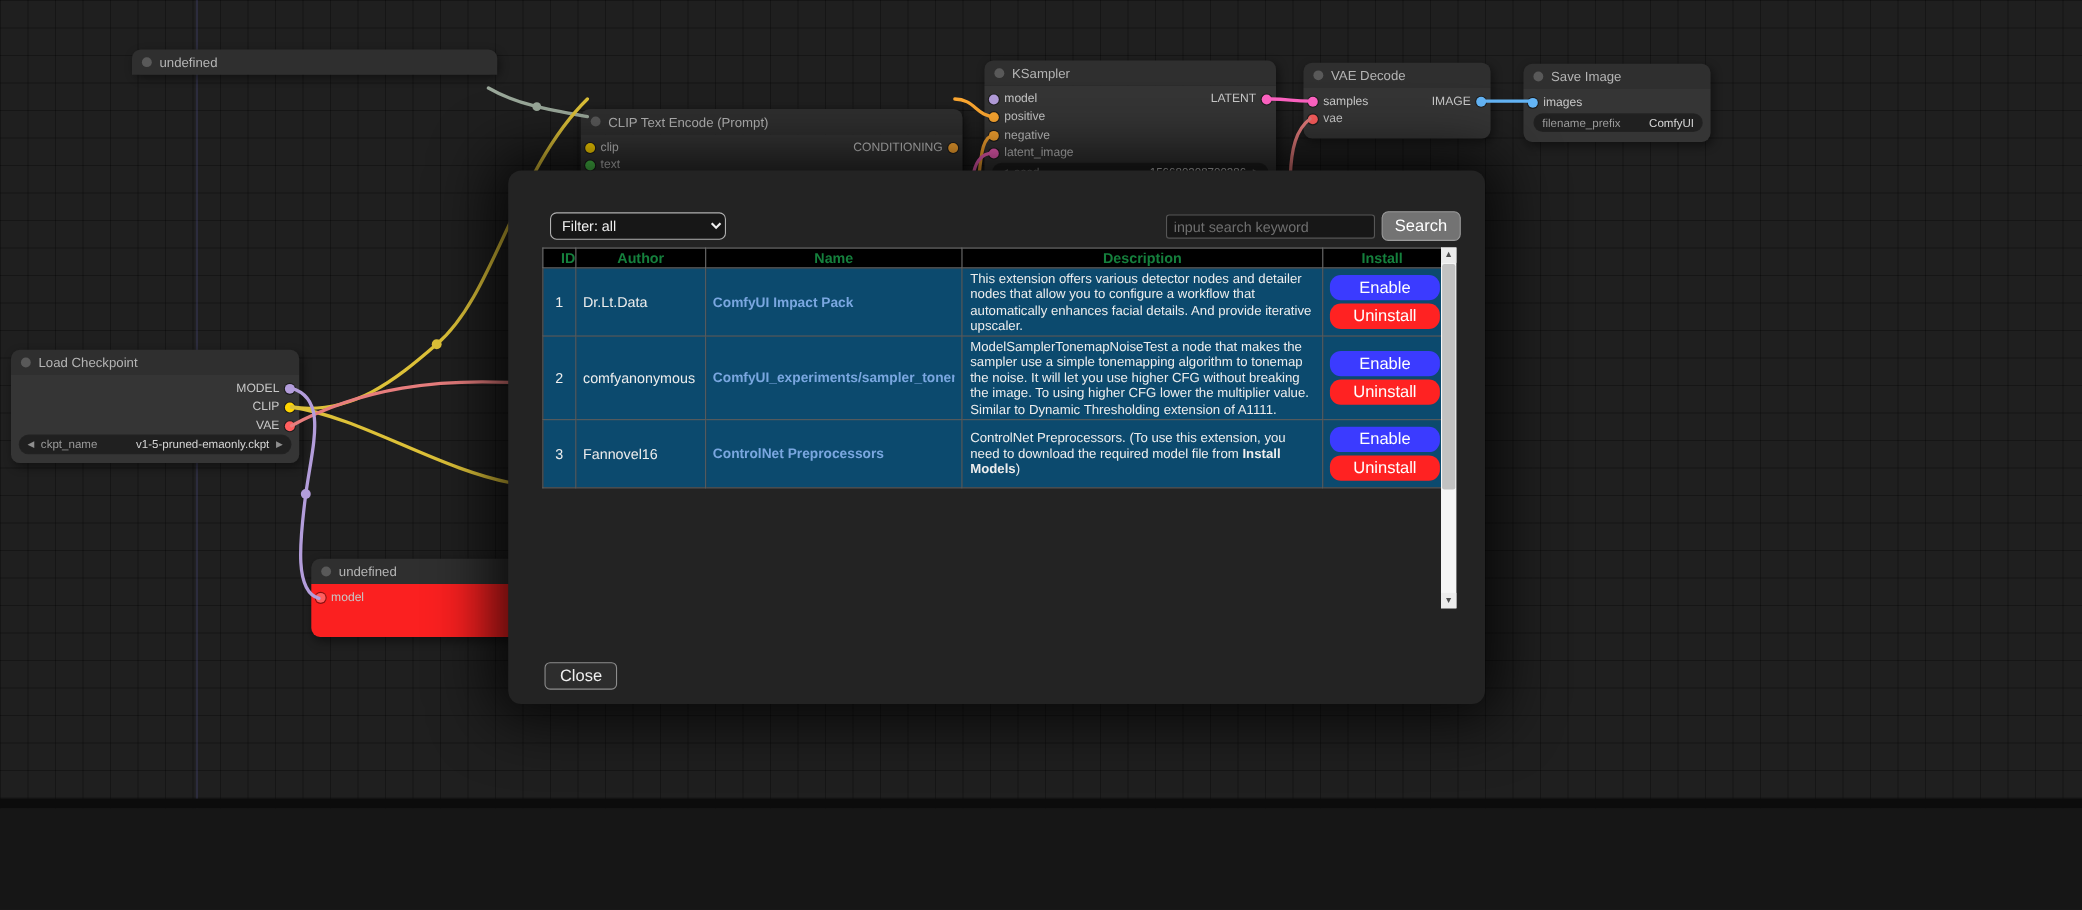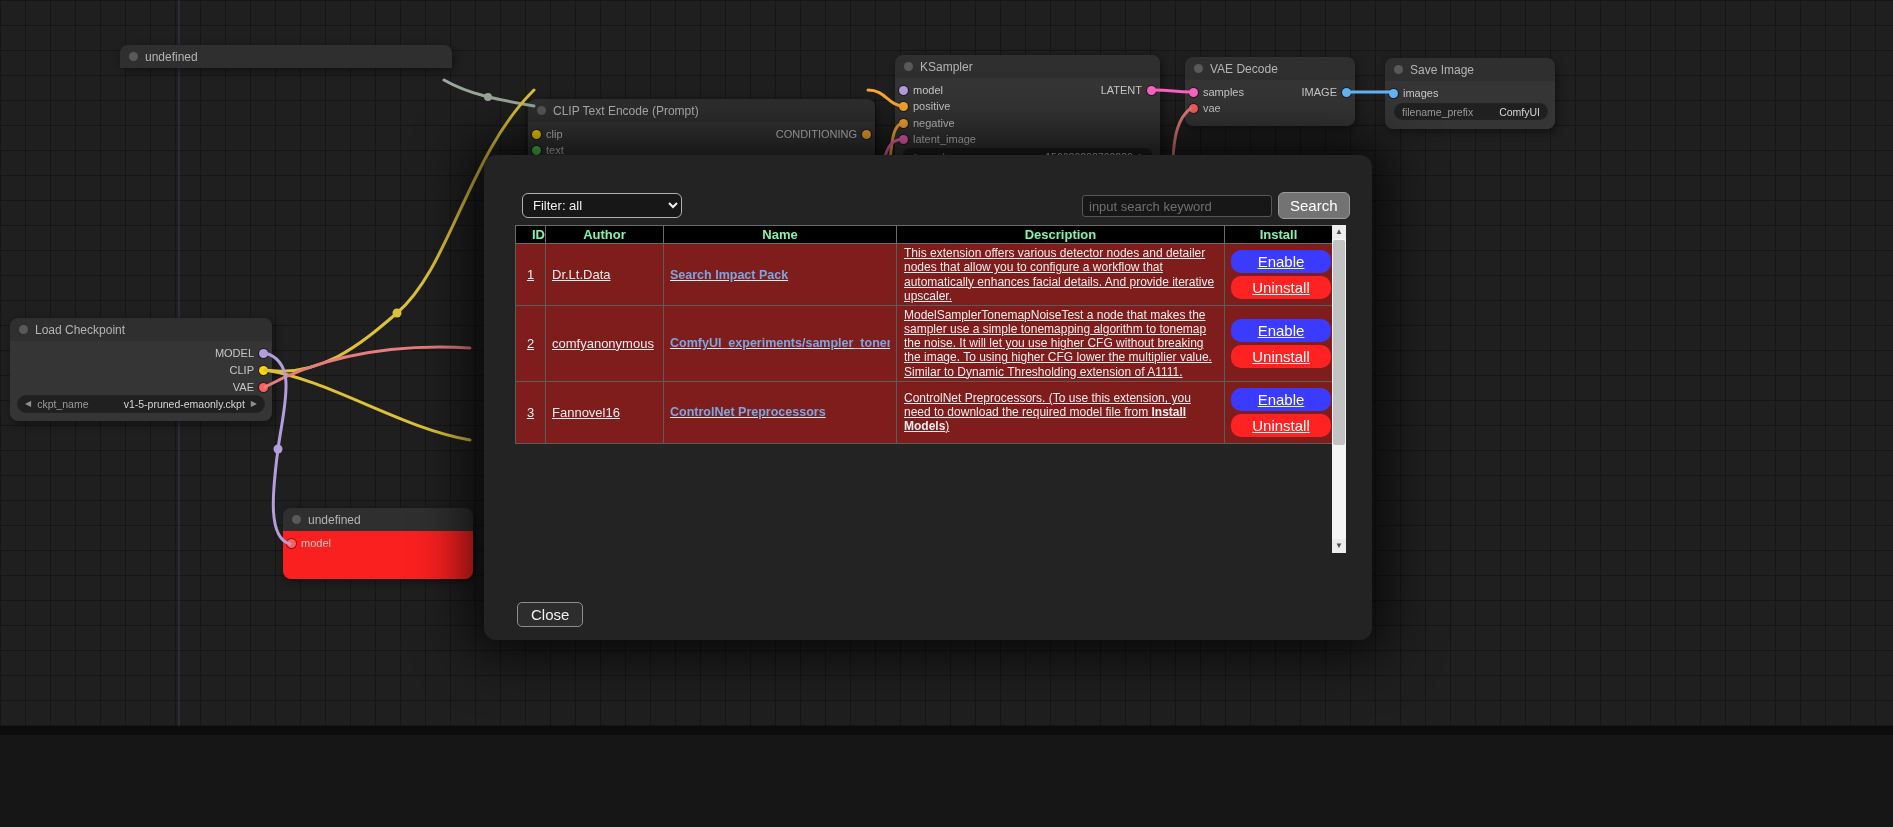--- a/index.html
+++ b/index.html
@@ -28,30 +28,30 @@
   .widget { position:absolute; height:15px; background:#202020; border-radius:8px; display:flex; align-items:center; gap:6px; font-size:10.5px; color:#9a9a9a; padding:0 7px; box-shadow:0 0 0 1px rgba(0,0,0,.35); overflow:hidden; white-space:nowrap; }
   .widget .wvalue { margin-left:auto; color:#d6d6d6; }
   .widget.plain { justify-content:space-between; }
   .warrow { color:#8f8f8f; font-size:8px; line-height:1; }
 
   
   .wires { position:absolute; left:0; top:0; z-index:3; pointer-events:none; }
   .wires path { fill:none; stroke-width:3; stroke-linecap:round; }
 
   
-  .modal { position:absolute; left:462px; top:155px; width:888px; height:485px; background:#232323; border-radius:12px; z-index:10; box-shadow:0 0 55px 14px rgba(0,0,0,.78);margin-left:22px; }
+  .modal { position:absolute; left:462px; top:155px; width:888px; height:485px; background:#232323; border-radius:12px; z-index:10; box-shadow:0 0 55px 14px rgba(0,0,0,.78); }
   .filter-select { position:absolute; left:38px; top:38px; width:160px; height:25px; background:#171717; color:#f0f0f0; border:1px solid #b0b0b0; border-radius:6px; font-size:13px; padding:0 6px; font-family:inherit; }
   .search-input { position:absolute; left:598px; top:40px; width:176px; height:20px; background:#171717; border:1px solid #565656; border-radius:3px; color:#ddd; font-size:13px; padding:0 6px; font-family:inherit; }
   .search-input::placeholder { color:#6f6f6f; }
   .search-btn { position:absolute; left:794px; top:37px; height:27px; padding:0 11px; background:#737373; border:1px solid #9a9a9a; border-radius:6px; color:#fff; font-size:15px; font-family:inherit; cursor:pointer; }
 
   .table-wrap { position:absolute; left:31px; top:70px; width:831px; height:328px; }
   table.ext { border-collapse:collapse; width:817px; table-layout:fixed; font-size:13px; color:#ededed; }
-  .ext th { background:#000; border:1px solid #6a6a6a; font-size:13px; font-weight:700; height:17px; padding:0 16px; color:#86efac; }
-  .ext td { border:1px solid #5c5c5c; padding:3px 6px; vertical-align:middle; background:#7f1d1d;text-decoration:underline; }
+  .ext th { background:#000; border:1px solid #6a6a6a; font-size:13px; font-weight:700; height:17px; padding:0 16px; color:#15803d; }
+  .ext td { border:1px solid #5c5c5c; padding:3px 6px; vertical-align:middle; background:#0c4a6e; }
   .ext td.c { text-align:center; }
   .ext td.desc { font-size:12px; line-height:1.18; padding:2px 7px; }
   .ext-link { color:var(--link-blue); font-weight:700; font-size:12.5px; text-decoration:none; white-space:nowrap; display:block; overflow:hidden; }
   .btn { display:block; width:100px; margin:3px auto; border:none; border-radius:10px; color:#fff; font-size:15px; padding:3px 0; font-family:inherit; cursor:pointer; }
   .btn.enable { background:var(--enable-blue); }
   .btn.uninstall { background:var(--uninstall-red); }
 
   .fake-scrollbar { position:absolute; right:0; top:0; width:14px; height:328px; background:#f5f5f5; }
   .sb-arrow { position:absolute; left:0; width:14px; height:14px; background:#ececec; color:#4e4e4e; font-size:8px; line-height:14px; text-align:center; }
   .sb-arrow.up { top:0; } .sb-arrow.down { bottom:0; }
@@ -246,21 +246,21 @@
             <th>Name</th>
             <th>Description</th>
             <th>Install</th>
           </tr>
         </thead>
         <tbody>
   <tr>
     <td class="c">1</td>
     <td>Dr.Lt.Data</td>
     <td>
-      <a href="#" class="ext-link">Search Impact Pack</a>
+      <a href="#" class="ext-link">ComfyUI Impact Pack</a>
     </td>
     <td class="desc"><span>This extension offers various detector nodes and detailer nodes that allow you to configure a workflow that automatically enhances facial details. And provide iterative upscaler.</span></td>
     <td class="c">
       <button class="btn enable">Enable</button>
       <button class="btn uninstall">Uninstall</button>
     </td>
   </tr>
 
   <tr>
     <td class="c">2</td>

